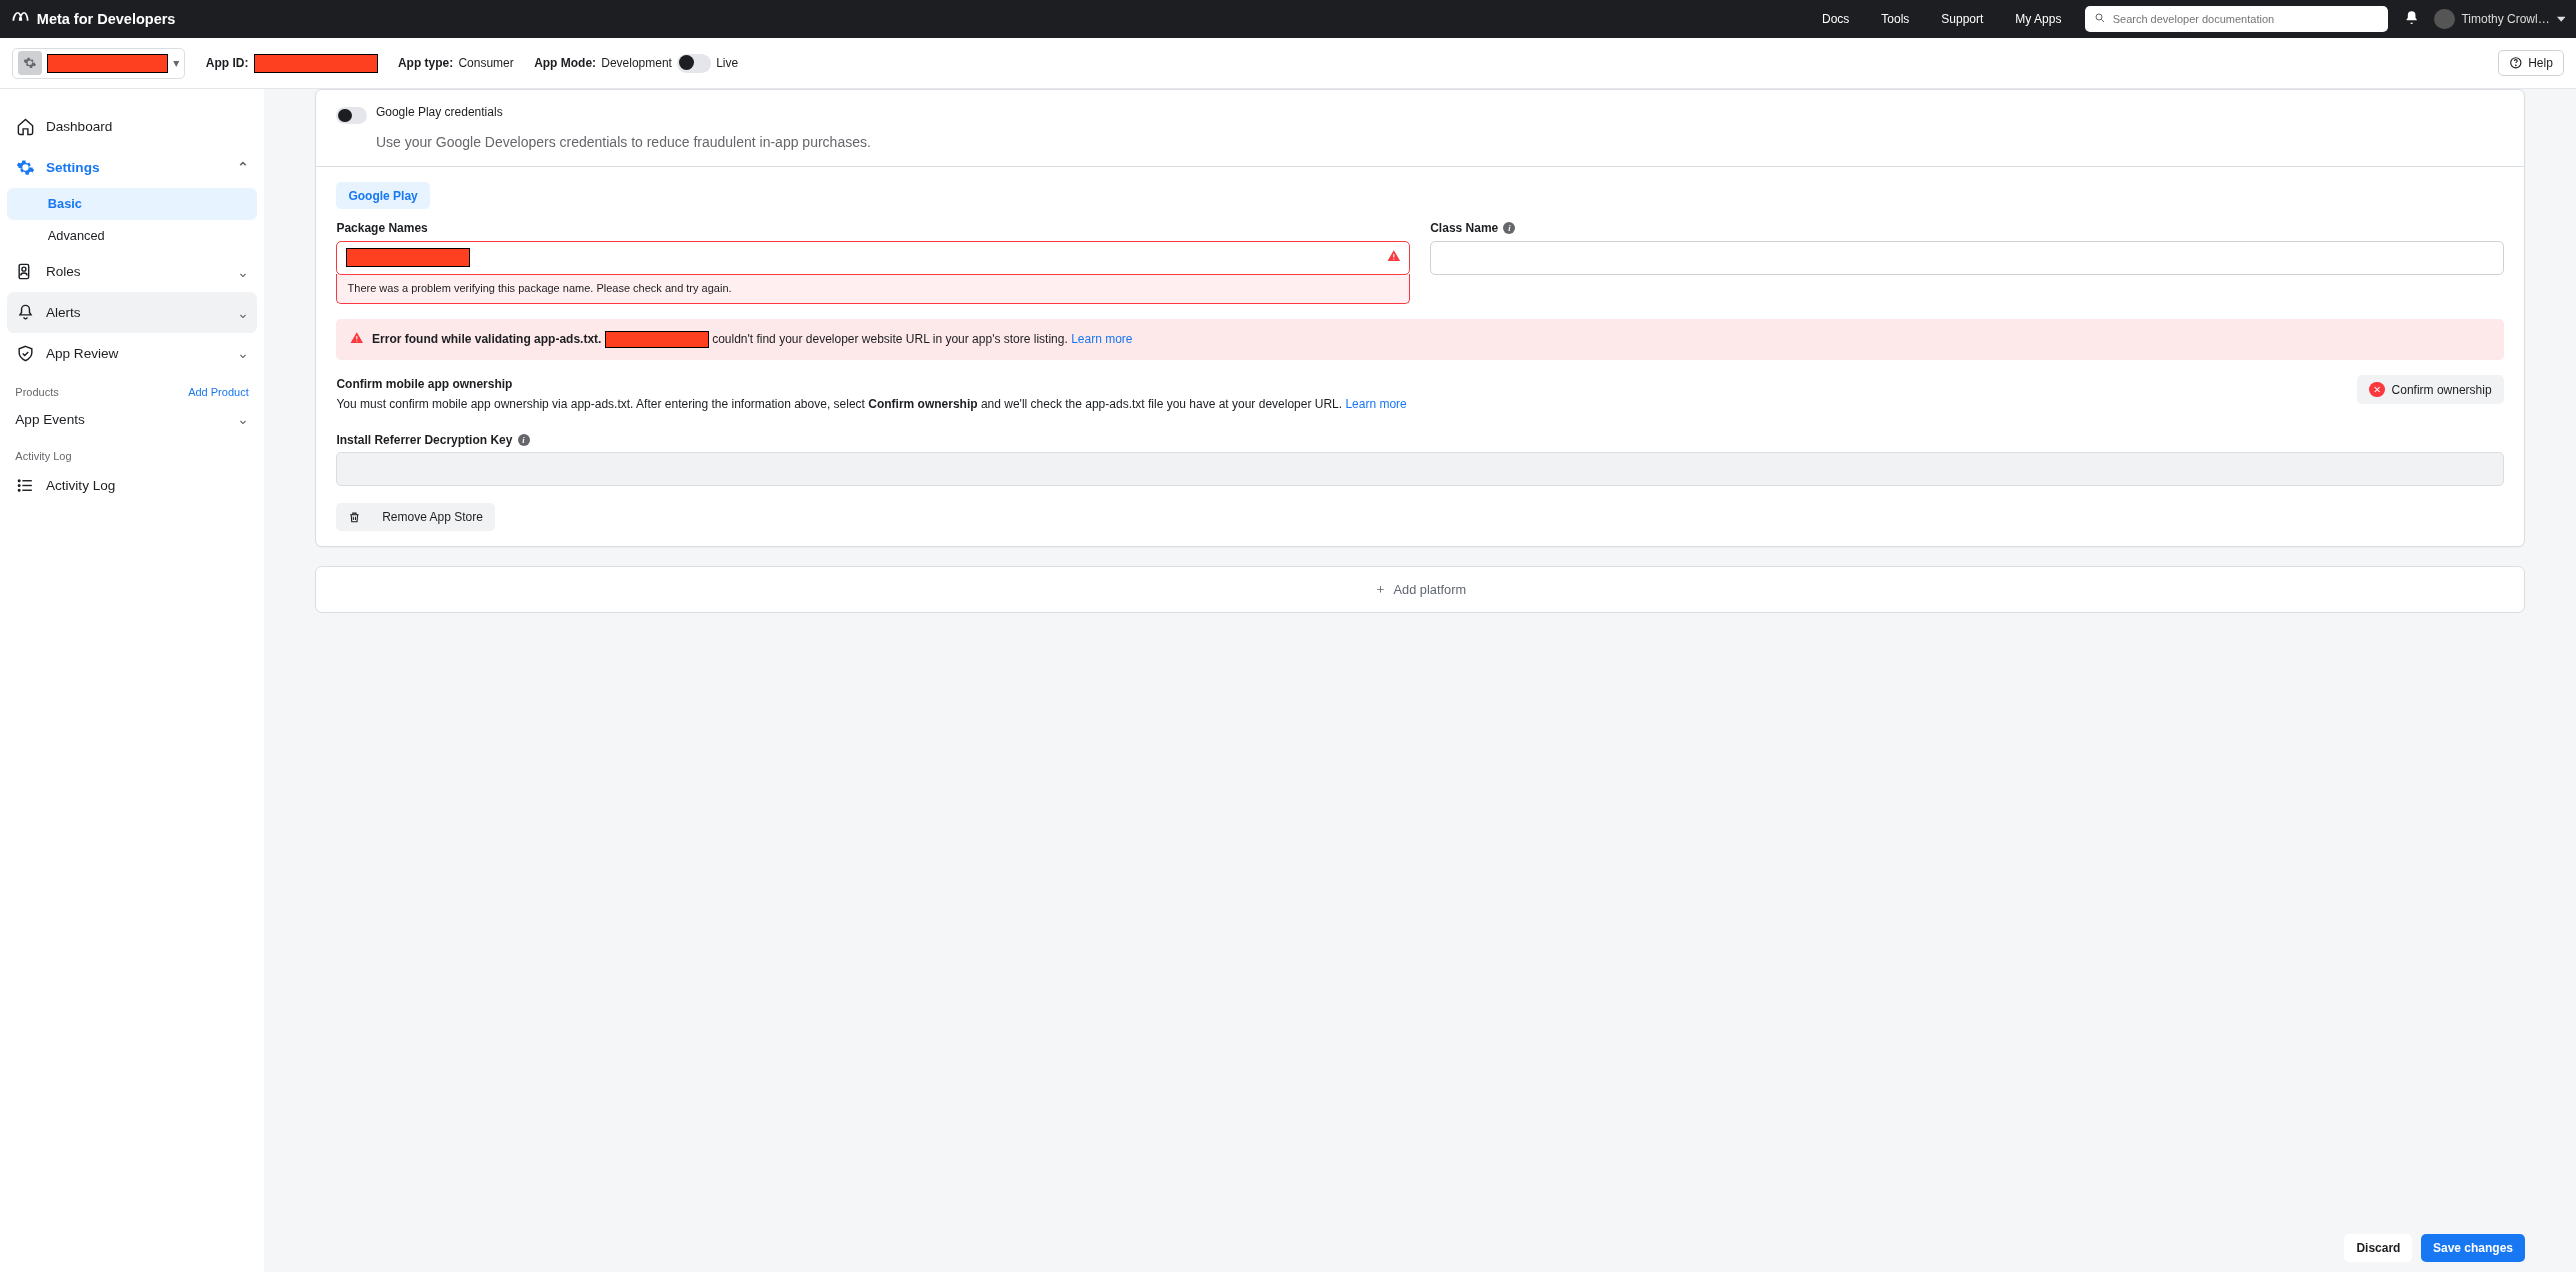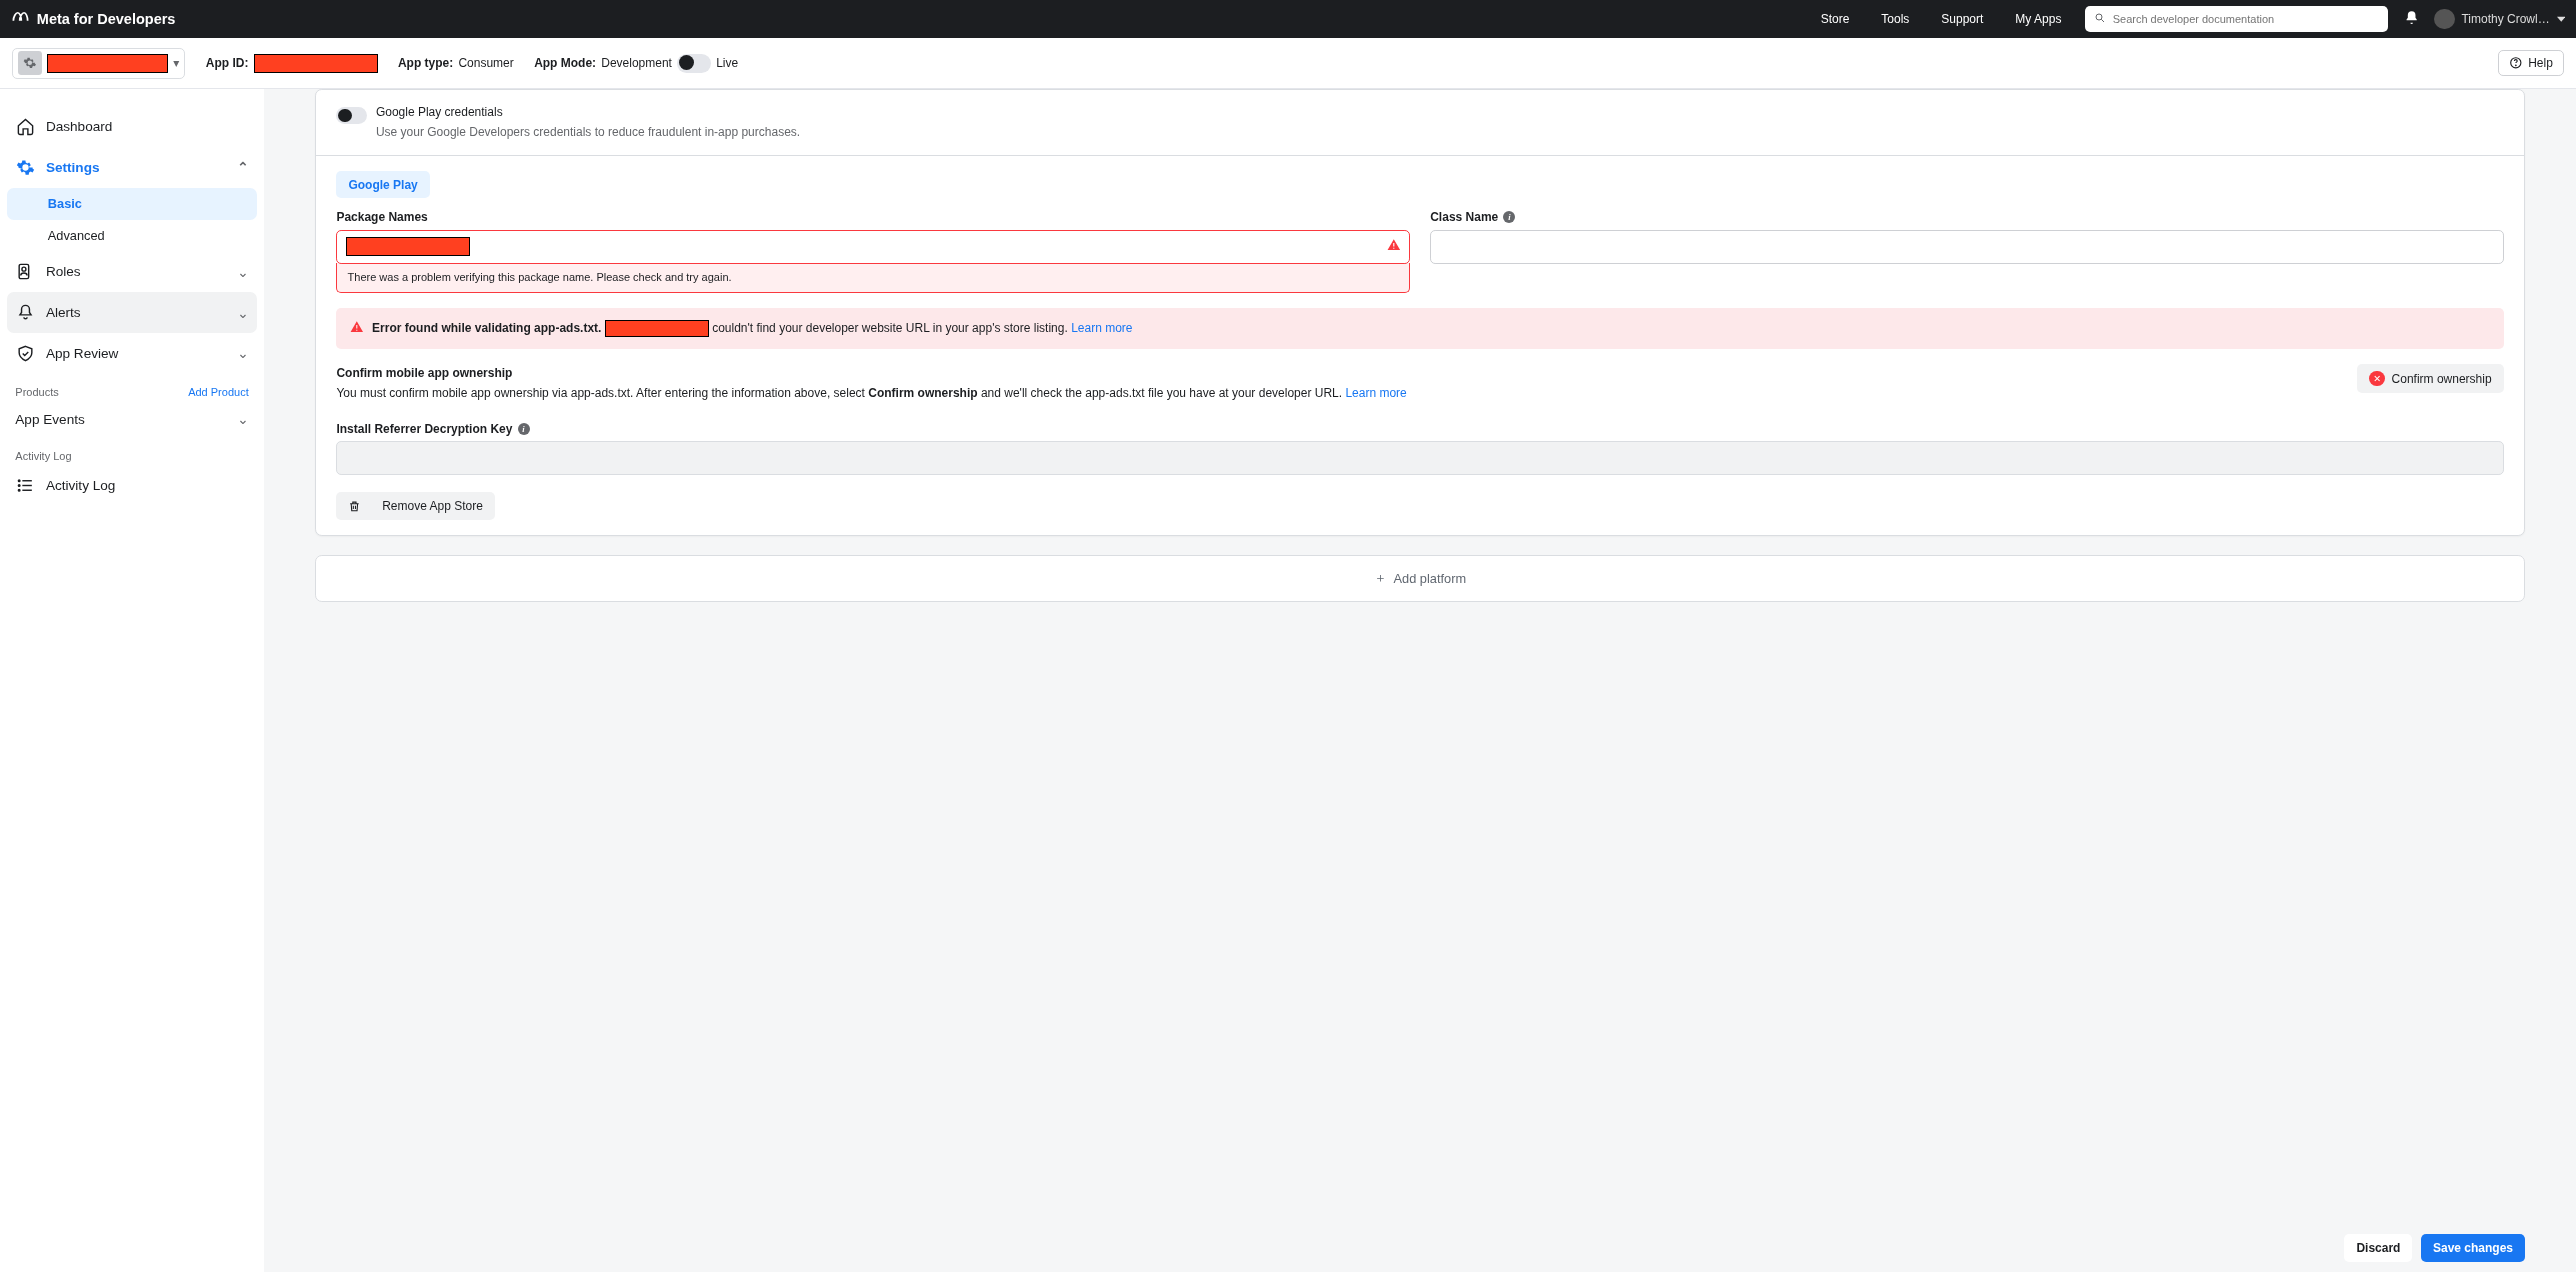--- a/index.html
+++ b/index.html
@@ -54,21 +54,21 @@
     .side-heading a { color: #1877f2; text-decoration: none; font-size: 11px; }
 
     
     .main { flex: 1; overflow-y: auto; padding: 0 51px 25.6px 51px; position: relative; }
     .card { background: #fff; border: 0.9px solid #dadde1; border-radius: 6.8px; margin-top: 0; box-shadow: 0 0.9px 1.7px rgba(0,0,0,0.04); }
     .card .section-pad { padding: 15.3px 20.4px; }
     .gplay-cred { display: flex; align-items: flex-start; gap: 8.5px; border-bottom: 0.9px solid #dadde1; }
     .gplay-cred .toggle-sm { width: 31px; height: 17px; border-radius: 8.5px; background: #e4e6eb; position: relative; flex-shrink: 0; margin-top: 1.7px; }
     .gplay-cred .toggle-sm .knob { width: 13.6px; height: 13.6px; border-radius: 50%; background: #1c1e21; position: absolute; top: 1.7px; left: 1.7px; }
     .gplay-cred .title { font-weight: 400; font-size: 12px; color: #1c1e21; }
-    .gplay-cred .desc { font-size: 12px; color: #65676b; margin-top: 6px; }
+    .gplay-cred .desc { font-size: 14px; color: #65676b; margin-top: 15px; }
 
     .tab-btn { display: inline-block; background: #e7f3ff; color: #1877f2; font-weight: 600; padding: 6.8px 12px; border-radius: 5.1px; font-size: 12px; margin-bottom: 12px; }
 
     .two-col { display: flex; gap: 20.4px; }
     .field-col { flex: 1; }
     .field-label { font-weight: 600; font-size: 12px; margin-bottom: 5.1px; display: flex; align-items: center; gap: 5.1px; }
     .field-label .info-icon { width: 12px; height: 12px; background: #65676b; color: #fff; border-radius: 50%; display: inline-flex; align-items: center; justify-content: center; font-size: 8.5px; font-style: italic; font-family: serif; }
     .input-wrap { border: 0.9px solid #fa383e; border-radius: 5.1px; height: 34px; display: flex; align-items: center; padding: 0 8.5px; gap: 6.8px; position: relative; }
     .input-wrap.normal { border-color: #ced0d4; }
     .input-wrap .redact { width: 124px; height: 19px; }
@@ -106,21 +106,21 @@
 <div class="top-header">
   <div class="logo-area">
     <span>
       <svg viewBox="0 0 24 24" fill="none" stroke="currentColor" stroke-width="2.2">
           <path d="M3 16c0-5 3-10 5.5-10S13 11 13 16M11 16c0-5 3-10 5.5-10S21 11 21 16"></path>
         </svg>
     </span>
     <span>Meta for Developers</span>
   </div>
   <div class="nav-links">
-    <span>Store</span>
+    <span>Docs</span>
     <span>Tools</span>
     <span>Support</span>
     <span>My Apps</span>
   </div>
   <div class="search-box">
     <span>
       <svg viewBox="0 0 24 24" fill="none" stroke="currentColor" stroke-width="2">
           <circle cx="10" cy="10" r="6"></circle>
           <line x1="20" y1="20" x2="14.5" y2="14.5"></line>
         </svg>

